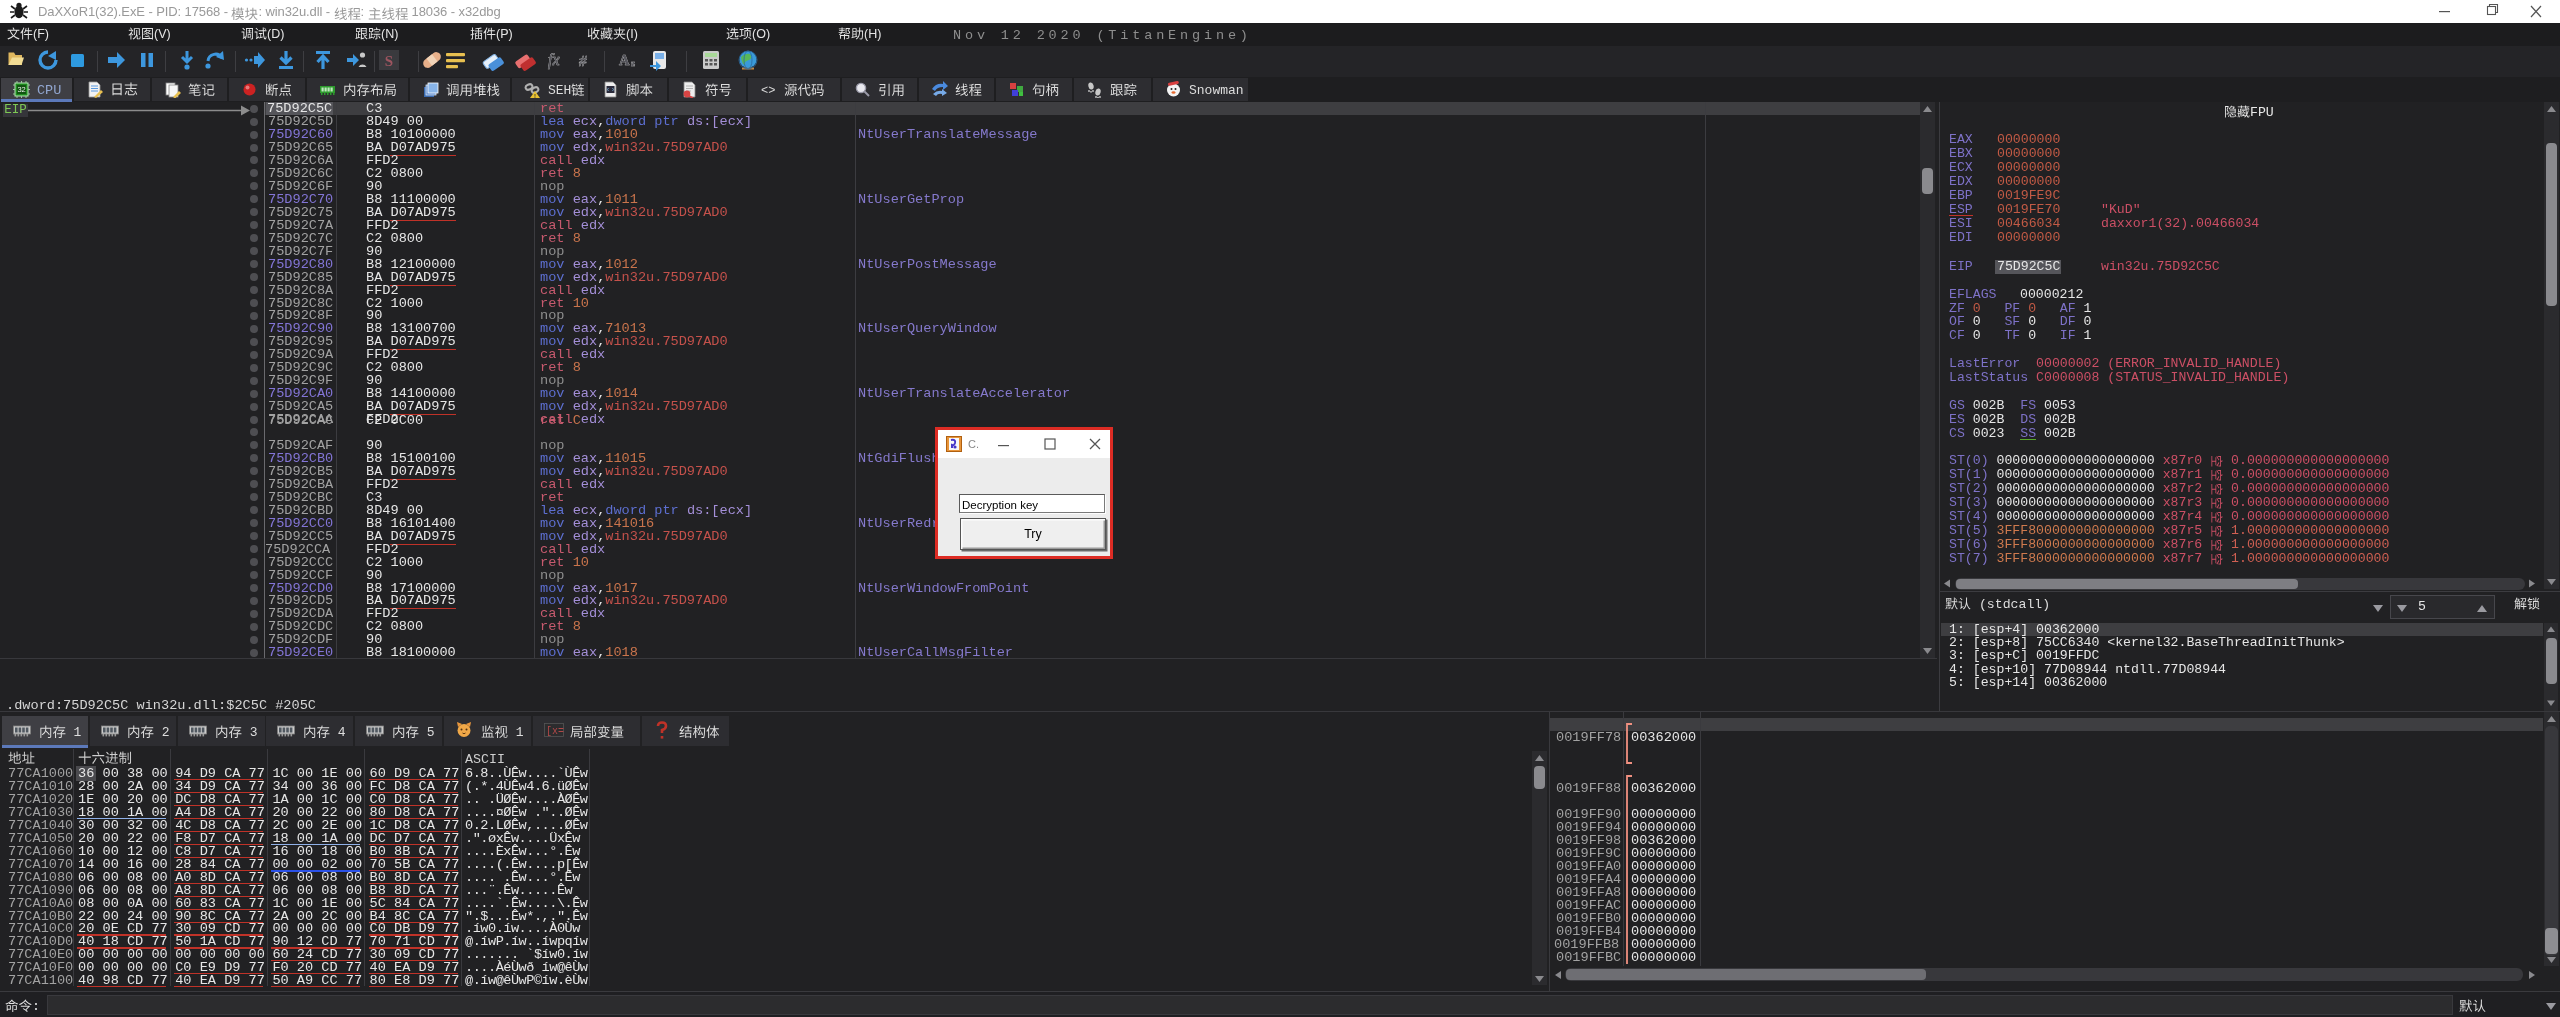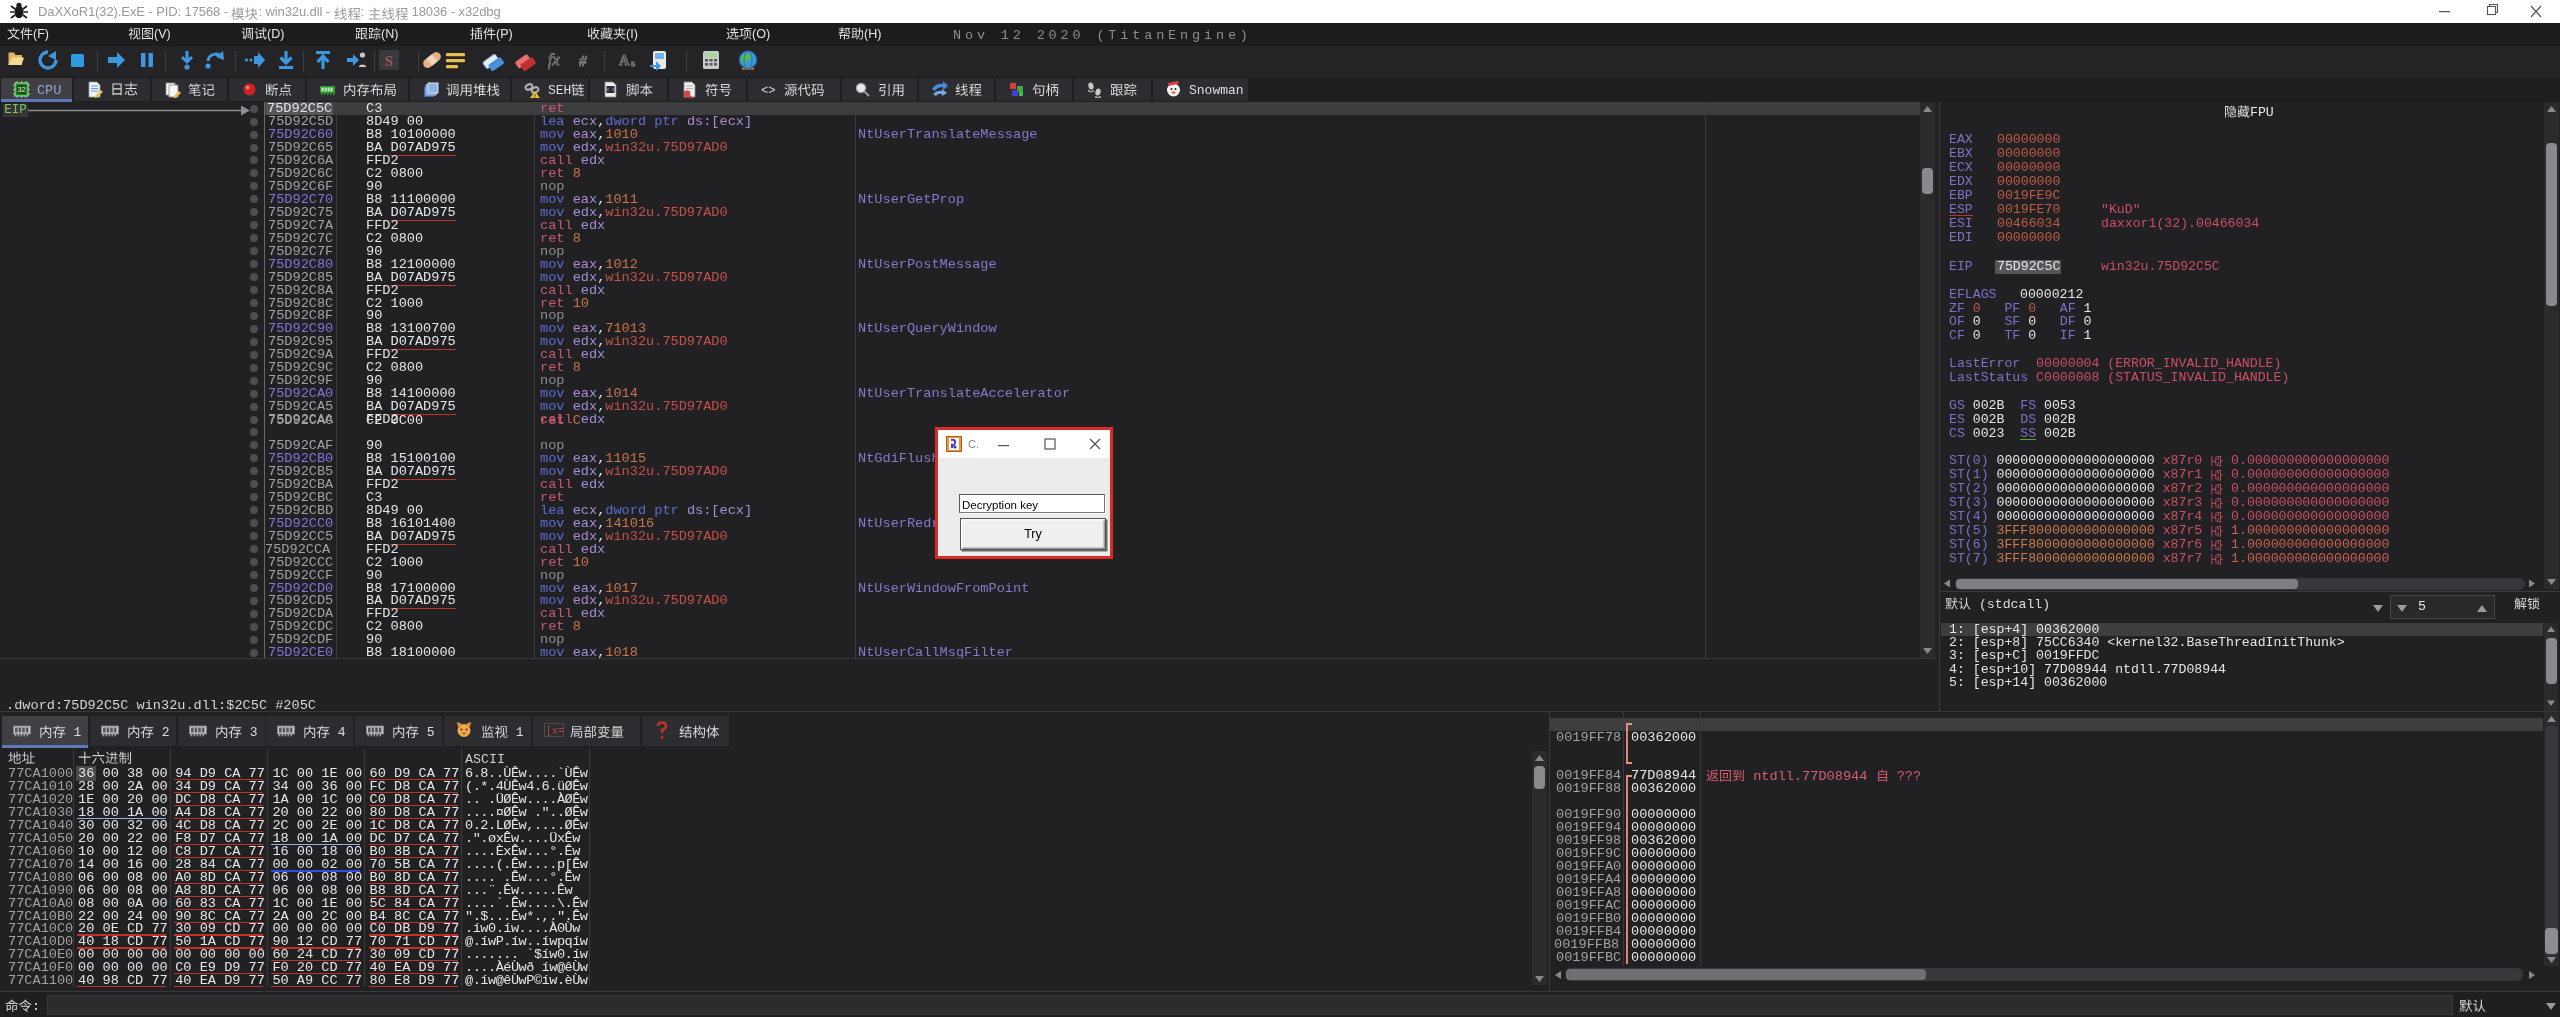--- a/index.html
+++ b/index.html
@@ -636,21 +636,21 @@
     <span class="abs cval" style="left:57px;top:128.5px;line-height:14px;white-space:pre">00000000</span>
     <span class="abs clab" style="left:9px;top:157.5px;line-height:14px;white-space:pre">EIP</span>
     <div class="abs" style="left:55px;top:157.5px;width:66px;height:14px;background:#55555a"></div>
     <span class="abs cw" style="left:57px;top:157.5px;line-height:14px;white-space:pre">75D92C5C</span>
     <span class="abs cred" style="left:161px;top:157.5px;line-height:14px;white-space:pre">win32u.75D92C5C</span>
     <span class="abs clab" style="left:9px;top:185.5px;line-height:14px;white-space:pre">EFLAGS</span>
     <span class="abs cw" style="left:80px;top:185.5px;line-height:14px;white-space:pre">00000212</span>
     <span class="abs clab" style="left:9px;top:199.5px;line-height:14px;white-space:pre">ZF <span class="cval">0</span>   PF <span class="cval">0</span>   AF <span class="cw">1</span></span>
     <span class="abs clab" style="left:9px;top:213px;line-height:14px;white-space:pre">OF <span class="cw">0</span>   SF <span class="cw">0</span>   DF <span class="cw">0</span></span>
     <span class="abs clab" style="left:9px;top:226.5px;line-height:14px;white-space:pre">CF <span class="cw">0</span>   TF <span class="cw">0</span>   IF <span class="cw">1</span></span>
-    <span class="abs clab" style="left:9px;top:254.5px;line-height:14px;white-space:pre">LastError  <span class="cred">00000004 (ERROR_INVALID_HANDLE)</span></span>
+    <span class="abs clab" style="left:9px;top:254.5px;line-height:14px;white-space:pre">LastError  <span class="cred">00000002 (ERROR_INVALID_HANDLE)</span></span>
     <span class="abs clab" style="left:9px;top:268.5px;line-height:14px;white-space:pre">LastStatus <span class="cred">C0000008 (STATUS_INVALID_HANDLE)</span></span>
     <span class="abs clab" style="left:9px;top:297px;line-height:14px;white-space:pre">GS <span class="cw">002B</span>  FS <span class="cw">0053</span></span>
     <span class="abs clab" style="left:9px;top:311px;line-height:14px;white-space:pre">ES <span class="cw">002B</span>  DS <span class="cw">002B</span></span>
     <span class="abs clab" style="left:9px;top:325px;line-height:14px;white-space:pre">CS <span class="cw">0023</span>  <span style="display:inline-block;height:13px;border-bottom:1.5px solid #5aa82a">SS</span> <span class="cw">002B</span></span>
     <span class="abs clab" style="left:9px;top:352px;line-height:14px;white-space:pre">ST(0) <span class="cw">00000000000000000000</span> <span class="cred">x87r0 <span style="display:inline-block;transform:rotate(90deg);width:13px;height:13px;vertical-align:-2px"><svg class="k" style="width:12.5px;height:12.5px;" viewBox="0 0 1000 1000">
             <use href="#c7A7A"></use>
           </svg></span> <span class="cred">0.000000000000000000</span></span></span>
     <span class="abs clab" style="left:9px;top:366px;line-height:14px;white-space:pre">ST(1) <span class="cw">00000000000000000000</span> <span class="cred">x87r1 <span style="display:inline-block;transform:rotate(90deg);width:13px;height:13px;vertical-align:-2px"><svg class="k" style="width:12.5px;height:12.5px;" viewBox="0 0 1000 1000">
             <use href="#c7A7A"></use>
           </svg></span> <span class="cred">0.000000000000000000</span></span></span>
@@ -912,27 +912,20 @@
     </svg>
     <svg class="abs" style="left:1532px;top:261px" width="15" height="12">
       <path d="M7.5 9 L12 3 L3 3 Z" fill="#8a8a8e"></path>
     </svg>
     <div class="sbthumb" style="left:1534px;top:54px;width:11px;height:23px"></div>
     <div class="vline" style="left:1548.5px;top:0;height:280px;background:#3a3a3e"></div>
   </div>
 <div class="panel" style="left:1550px;top:712px;width:1010px;height:279px;font-size:13.6px;background:#212123">
     <div class="selrow" style="left:0;top:5.5px;width:993px;height:13px"></div>
     <div class="row" style="top:18.5px;height:13px;line-height:13px;width:1010px"><span class="abs cg" style="left:6px">0019FF78</span><span class="abs cw" style="left:81px">00362000</span></div>
-    <div class="row" style="top:57.3px;height:13px;line-height:13px;width:1010px"><span class="abs cg" style="left:6px">0019FF84</span><span class="abs cw" style="left:81px">77D08944</span><span class="abs cpink" style="left:156px"><svg class="k" style="width:39px;height:13px;" viewBox="0 0 3000 1000">
-          <use href="#c8FD4"></use>
-          <use href="#c56DE" x="1000"></use>
-          <use href="#c5230" x="2000"></use>
-        </svg> ntdll.77D08944 <svg class="k" style="width:13px;height:13px;" viewBox="0 0 1000 1000">
-          <use href="#c81EA"></use>
-        </svg> ???</span></div>
     <div class="row" style="top:70.3px;height:13px;line-height:13px;width:1010px"><span class="abs cg" style="left:6px">0019FF88</span><span class="abs cw" style="left:81px">00362000</span></div>
     <div class="row" style="top:96.2px;height:13px;line-height:13px;width:1010px"><span class="abs cg" style="left:6px">0019FF90</span><span class="abs cw" style="left:81px">00000000</span></div>
     <div class="row" style="top:109.1px;height:13px;line-height:13px;width:1010px"><span class="abs cg" style="left:6px">0019FF94</span><span class="abs cw" style="left:81px">00000000</span></div>
     <div class="row" style="top:122.1px;height:13px;line-height:13px;width:1010px"><span class="abs cg" style="left:6px">0019FF98</span><span class="abs cw" style="left:81px">00362000</span></div>
     <div class="row" style="top:135.0px;height:13px;line-height:13px;width:1010px"><span class="abs cg" style="left:6px">0019FF9C</span><span class="abs cw" style="left:81px">00000000</span></div>
     <div class="row" style="top:148.0px;height:13px;line-height:13px;width:1010px"><span class="abs cg" style="left:6px">0019FFA0</span><span class="abs cw" style="left:81px">00000000</span></div>
     <div class="row" style="top:160.9px;height:13px;line-height:13px;width:1010px"><span class="abs cg" style="left:6px">0019FFA4</span><span class="abs cw" style="left:81px">00000000</span></div>
     <div class="row" style="top:173.9px;height:13px;line-height:13px;width:1010px"><span class="abs cg" style="left:6px">0019FFA8</span><span class="abs cw" style="left:81px">00000000</span></div>
     <div class="row" style="top:186.8px;height:13px;line-height:13px;width:1010px"><span class="abs cg" style="left:6px">0019FFAC</span><span class="abs cw" style="left:81px">00000000</span></div>
     <div class="row" style="top:199.8px;height:13px;line-height:13px;width:1010px"><span class="abs cg" style="left:6px">0019FFB0</span><span class="abs cw" style="left:81px">00000000</span></div>

